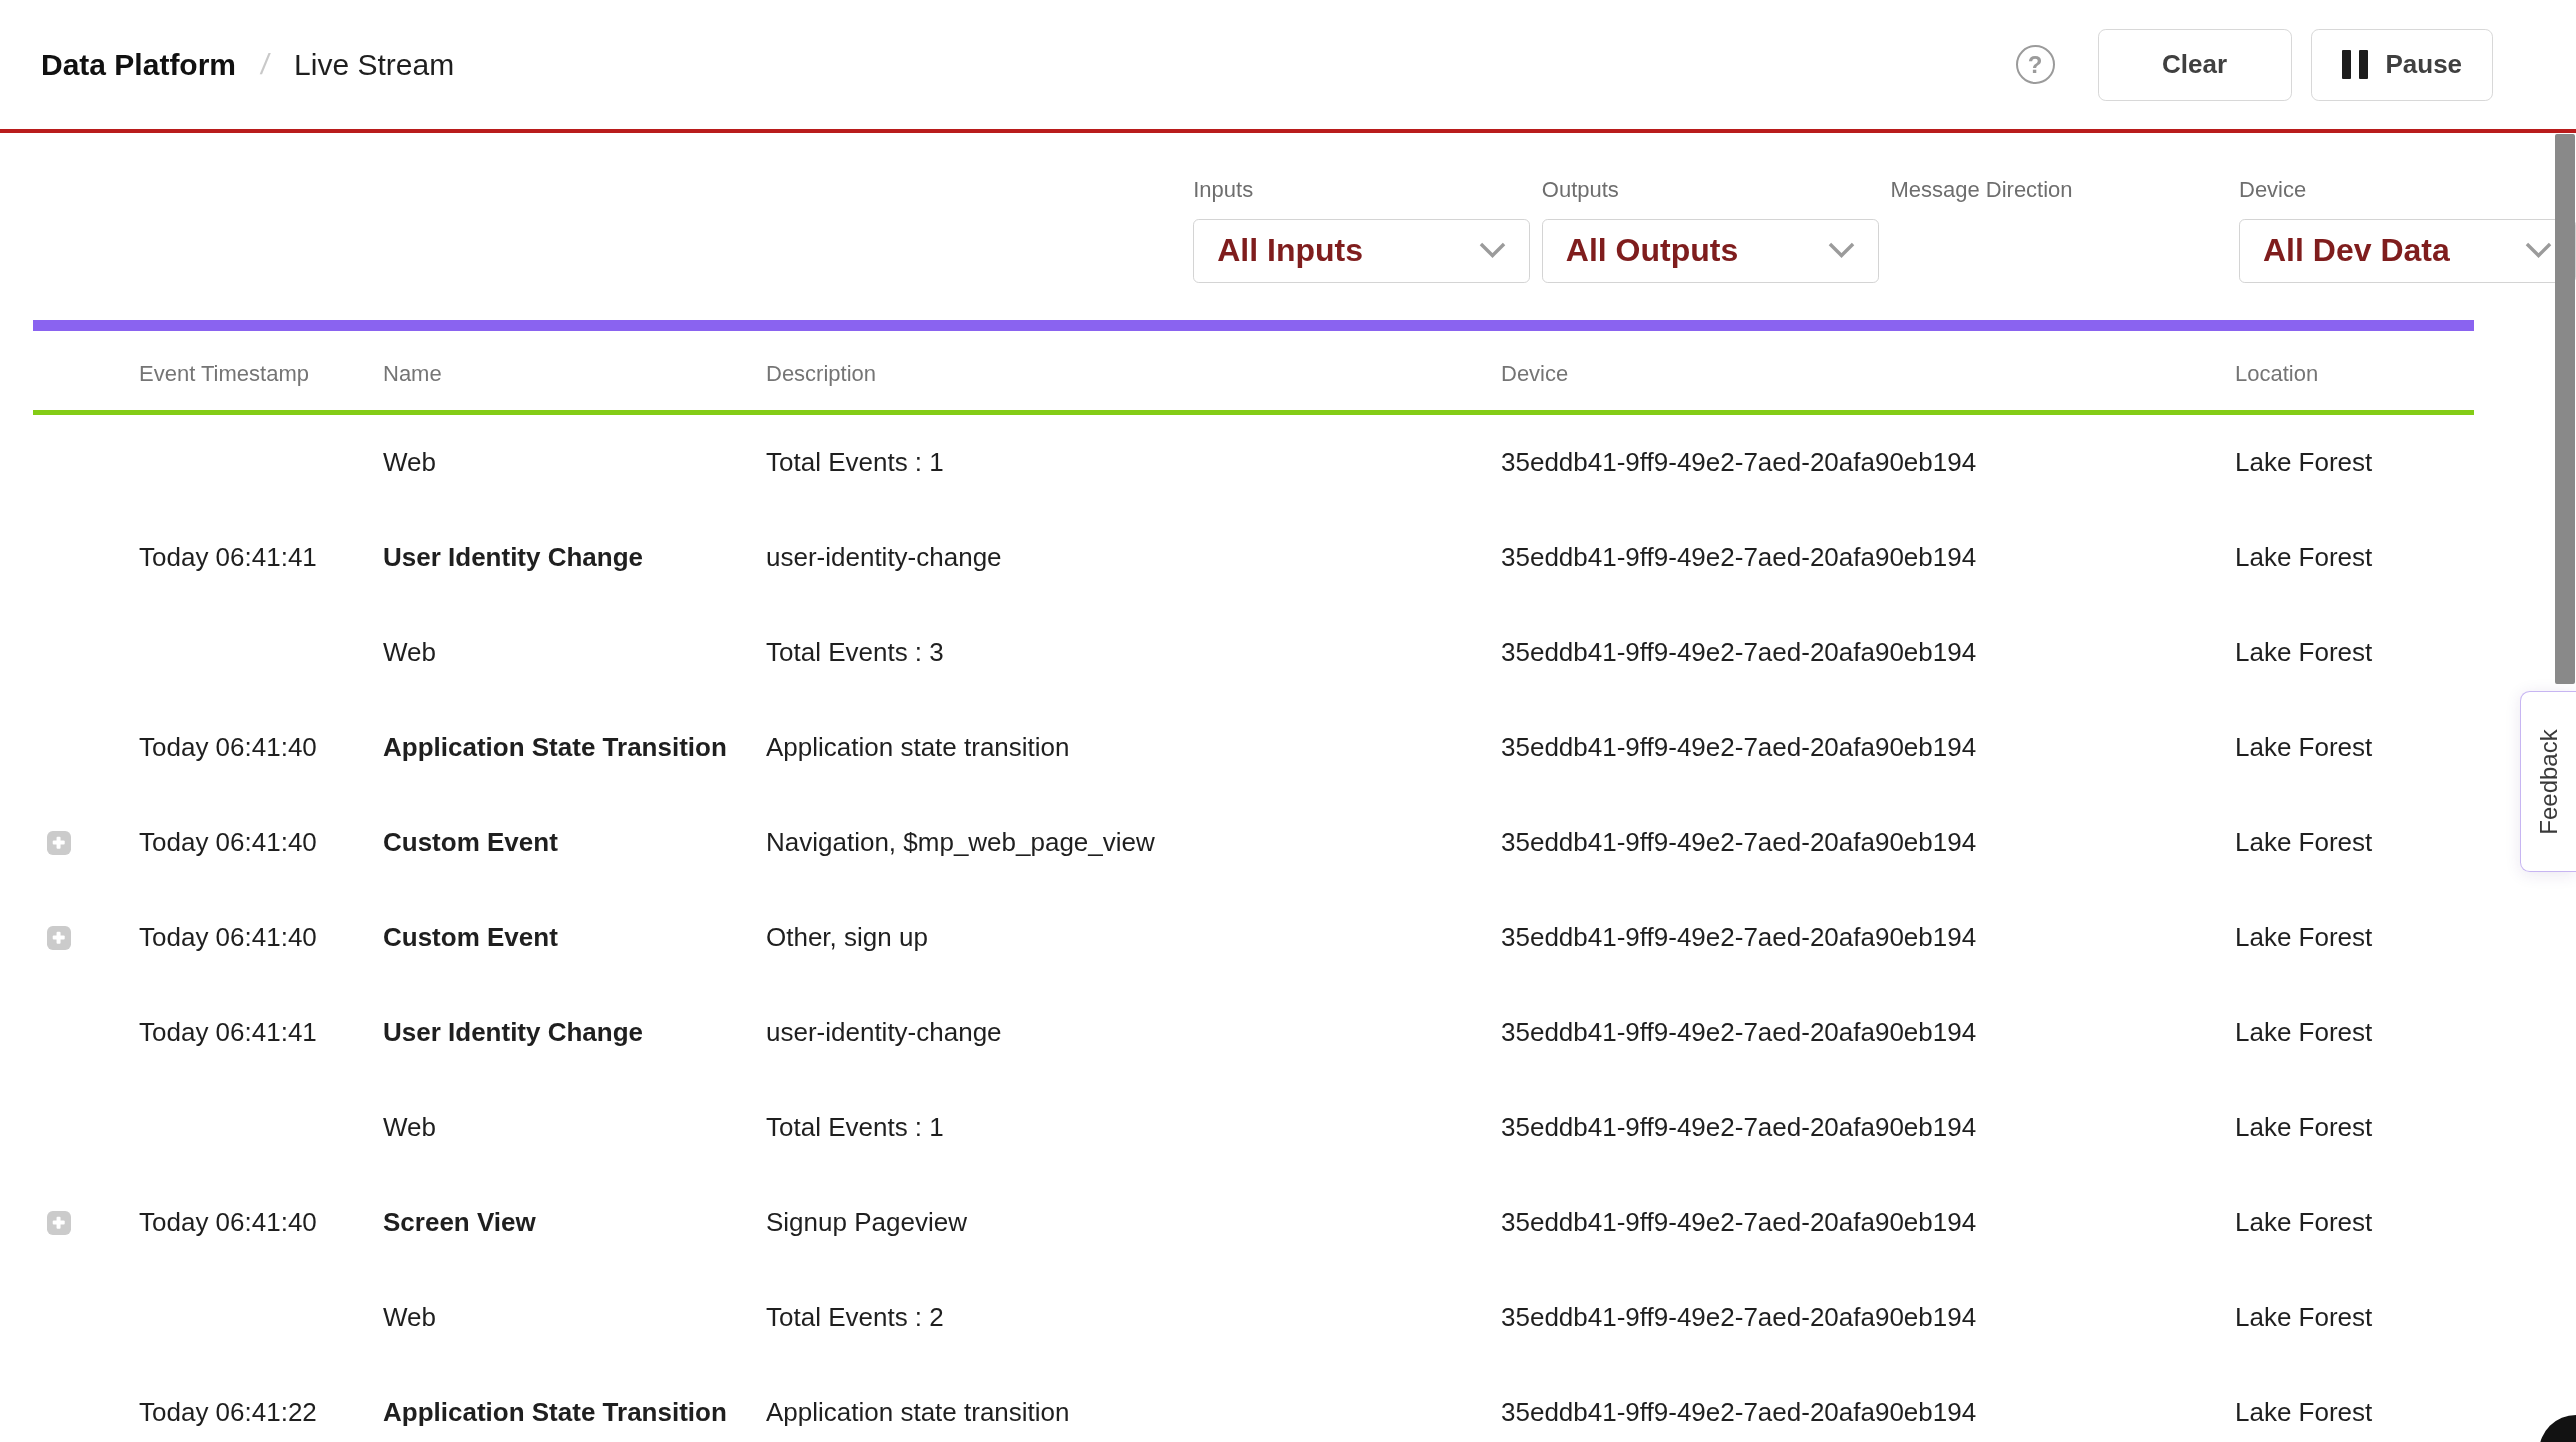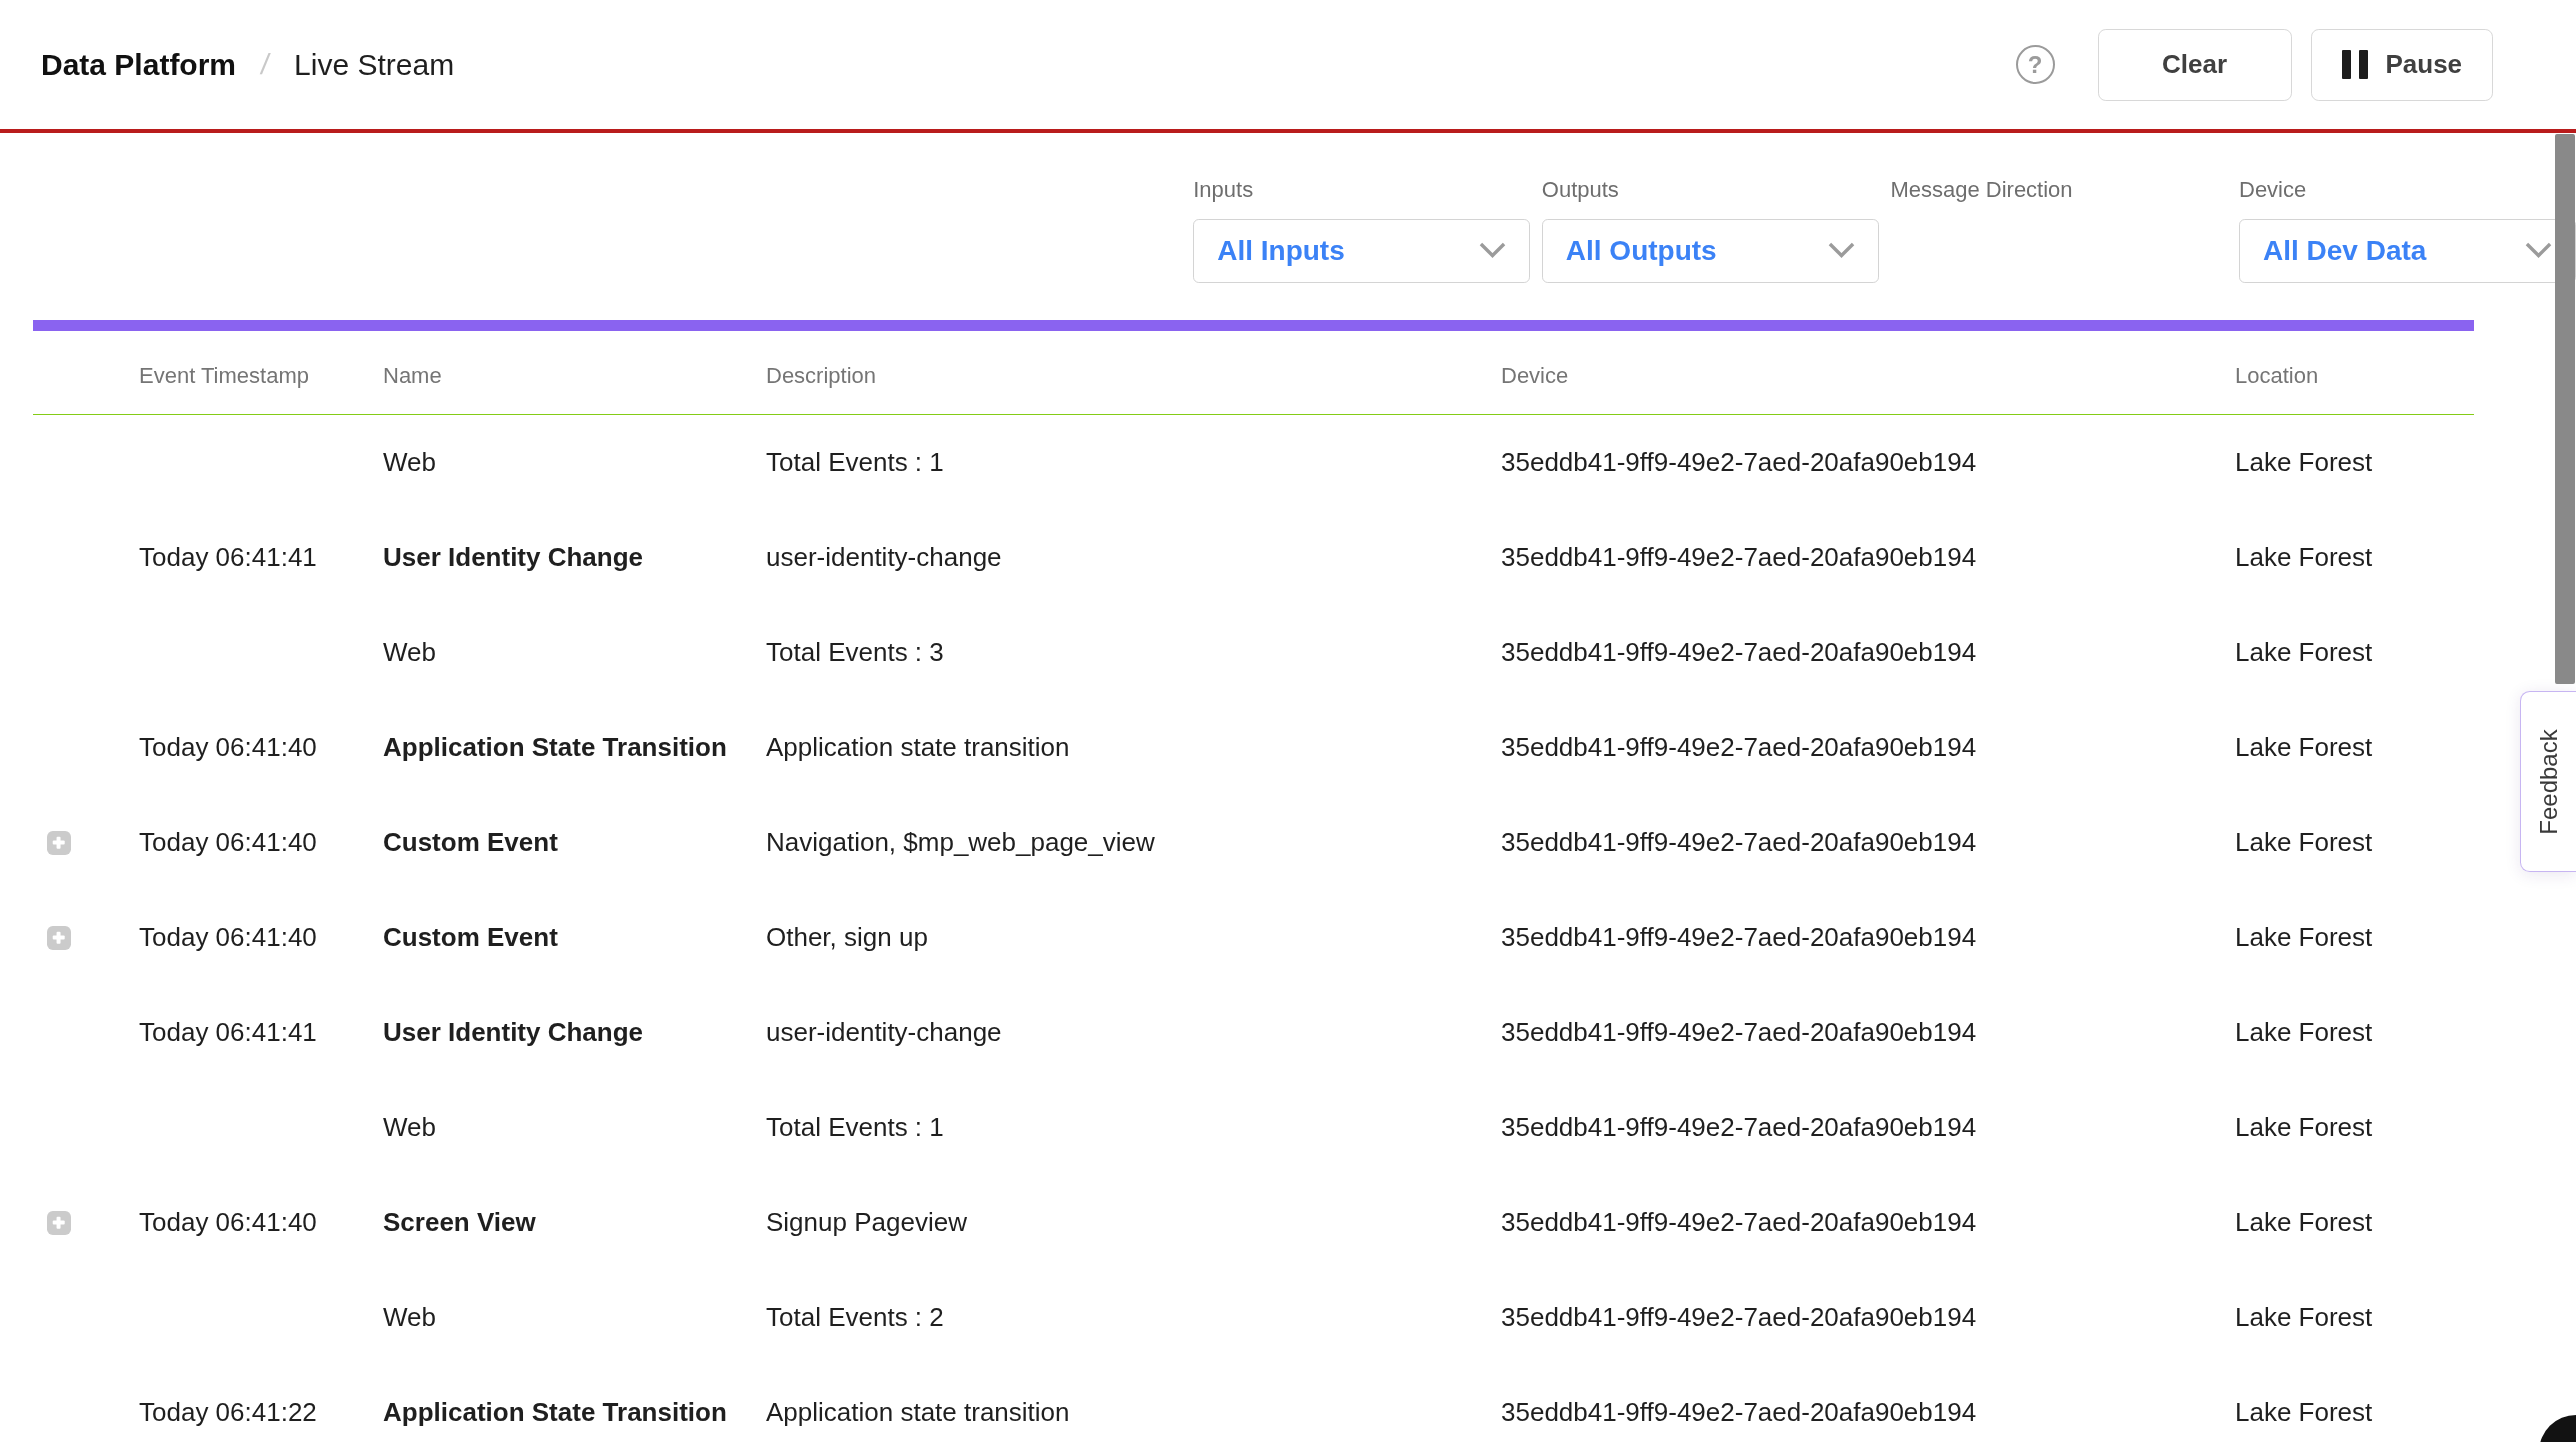--- a/index.html
+++ b/index.html
@@ -34,34 +34,34 @@
   .pause-icon i{display:block;width:8.7px;height:29px;background:#1d1d1d;border-radius:1px;}
   
   .filters{padding:43px 0 0 35px;display:flex;gap:11.6px;justify-content:flex-end;}
   .filter-group{width:337px;}
   .filter-label{font-size:22px;color:#6e6e6e;height:27px;line-height:27px;margin-bottom:15.5px;}
   .select{
     height:64px;box-sizing:border-box;border:1px solid #d4d4d4;border-radius:5.8px;
     display:flex;align-items:center;justify-content:space-between;
     padding:0 23px;cursor:pointer;background:#fff;
   }
-  .select-value{font-size:28px;font-weight:bold;color:#3b82f6;}
+  .select-value{font-size:32px;font-weight:bold;color:#7f1d1d;}
   .select svg{flex:0 0 auto;}
   
   .purple-bar{margin:37px 0 0 33px;width:2441px;height:11.6px;background:var(--accent,#8a63f0);}
   
   .grid-cols{
     display:grid;
     grid-template-columns:106px 244px 383px 735px 734px auto;
     align-items:center;
   }
   .table{margin-left:33px;width:2441px;}
   .table-head{
     height:84px;box-sizing:border-box;padding-top:7px;
-    font-size:22px;color:#757575;border-bottom:1px solid #84cc16;
+    font-size:22px;color:#757575;border-bottom:5px solid #84cc16;
   }
   .row{height:95px;font-size:26px;color:#1f1f1f;}
   .cell{overflow:hidden;white-space:nowrap;}
   .name-cell.bold{font-weight:bold;}
   .expand-cell{padding-left:13.6px;box-sizing:border-box;}
   .plus-btn{
     display:block;width:24px;height:24px;border-radius:5.8px;background:#cbcbcb;
     position:relative;cursor:pointer;
   }
   .plus-btn::before,.plus-btn::after{

